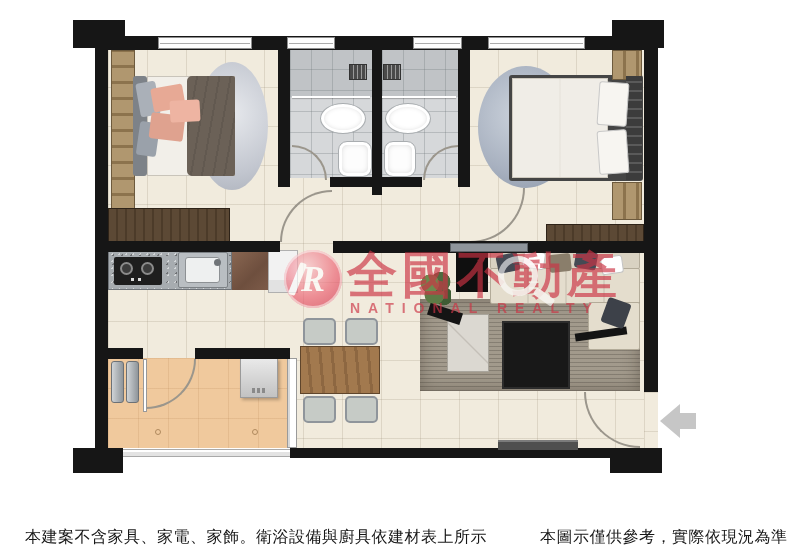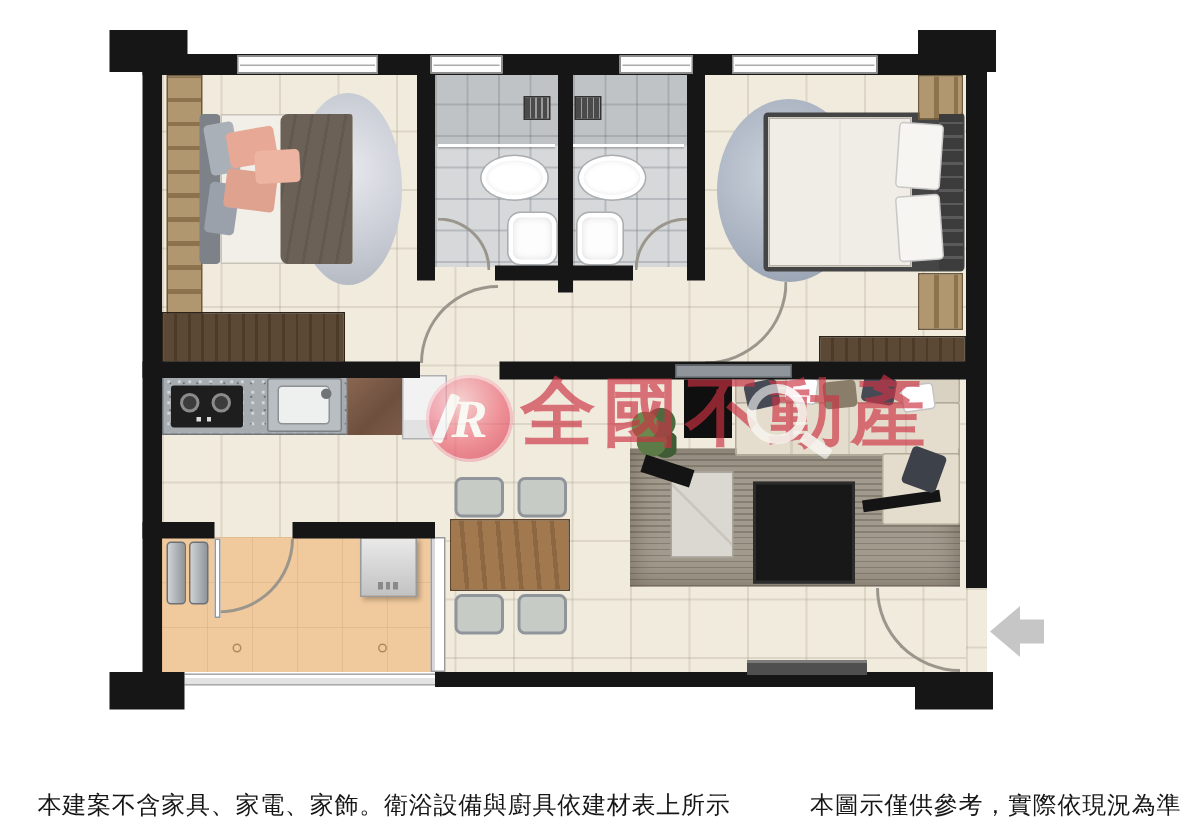--- a/index.html
+++ b/index.html
@@ -182,18 +182,19 @@
 
 <div style="position:absolute;z-index:10;left:660px;top:404px;width:0;height:0;border-top:17px solid transparent;border-bottom:17px solid transparent;border-right:20px solid #c6c6c6"></div>
 <div style="position:absolute;z-index:10;left:680px;top:413px;width:16px;height:16px;background:#c6c6c6"></div>
 
 <div class="wm">
   <div class="wm-logo">
     <i></i>
     <b>R</b>
   </div>
   <div class="wm-title">全國不動產</div>
+  <div class="wm-sub">NATIONAL REALTY</div>
   <div class="wm-mag"></div>
   <div class="wm-mag-h"></div>
 </div>
 
 <div class="note" style="left:25px">本建案不含家具、家電、家飾。衛浴設備與廚具依建材表上所示</div>
 <div class="note" style="left:540px">本圖示僅供參考，實際依現況為準</div>
 
 </body></html>

